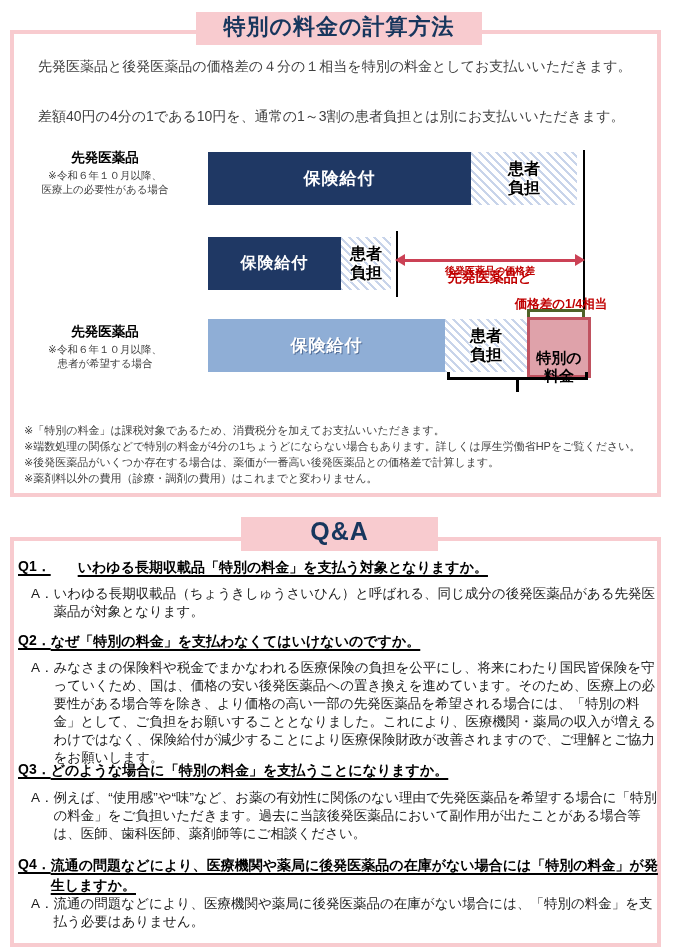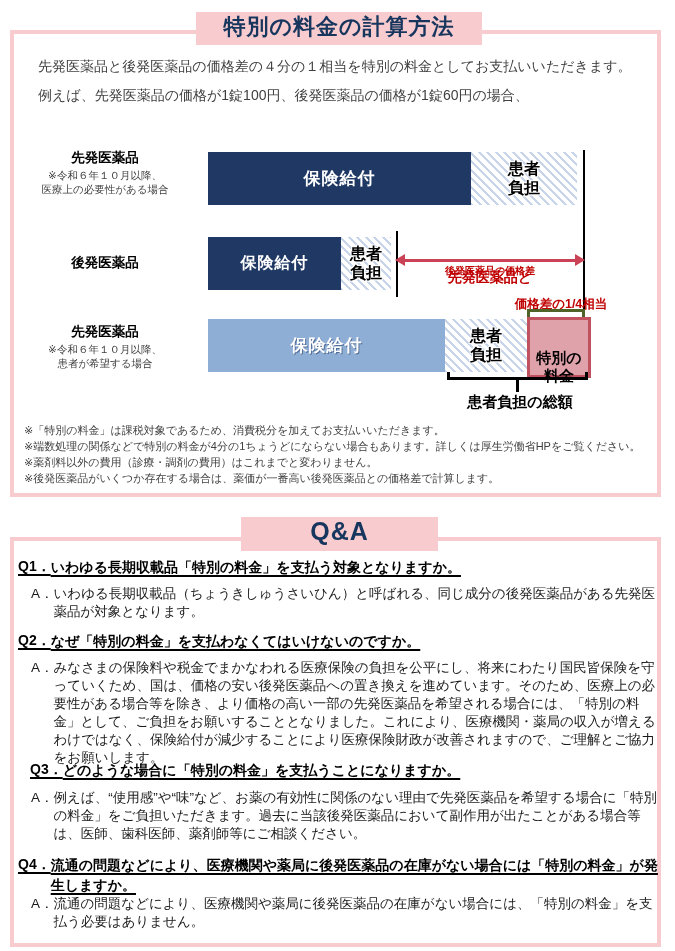--- a/index.html
+++ b/index.html
@@ -59,42 +59,39 @@
 <body>
 
 <div id="page">
 
   <div class="abs frame box1"></div>
   <div class="abs badge badge1">
     <span>特別の料金の計算方法</span>
   </div>
 
   <div class="abs intro" style="left:38px;top:58px;">先発医薬品と後発医薬品の価格差の４分の１相当を特別の料金としてお支払いいただきます。</div>
-  <div class="abs intro" style="left:38px;top:87px;">例えば、先発医薬品の価格が1錠100円、後発医薬品の価格が1錠60円の場合、</div>
+  <div class="abs intro" style="left:38px;top:108px;">差額40円の4分の1である10円を、通常の1～3割の患者負担とは別にお支払いいただきます。</div>
 
   <div class="abs vline" style="left:583px;top:150px;height:160px;"></div>
   <div class="abs vline" style="left:396px;top:231px;height:66px;"></div>
 
   <div class="abs row-label" style="left:12px;top:149px;">
     <div class="row-name">先発医薬品</div>
     <div class="row-note">
       <div>※令和６年１０月以降、</div>
       <div>医療上の必要性がある場合</div>
     </div>
   </div>
   <div class="abs bar bar-navy" style="left:208px;top:152px;width:263px;height:53px;">
     <span class="bar-ins">保険給付</span>
   </div>
   <div class="abs bar hatch" style="left:471px;top:152px;width:106px;height:53px;">
     <span class="patient-txt">患者負担</span>
   </div>
 
-  <div class="abs row-label" style="left:12px;top:254px;">
-    <div class="row-name">後発医薬品</div>
-  </div>
   <div class="abs bar bar-navy" style="left:208px;top:237px;width:133px;height:53px;">
     <span class="bar-ins" style="font-size:16px;">保険給付</span>
   </div>
   <div class="abs bar hatch" style="left:341px;top:237px;width:50px;height:53px;">
     <span class="patient-txt">患者負担</span>
   </div>
 
   <div class="abs redtxt" style="left:400px;top:257px;width:180px;font-size:14px;margin-top:12px;">先発医薬品と</div>
   <div class="abs gap-line" style="left:404px;top:259px;width:172px;"></div>
   <div class="abs redtxt" style="left:400px;top:264px;width:180px;font-size:10px;">後発医薬品の価格差</div>
@@ -114,53 +111,52 @@
   </div>
   <div class="abs bar hatch" style="left:445px;top:319px;width:82px;height:53px;">
     <span class="patient-txt">患者負担</span>
   </div>
   <div class="abs special" style="left:527px;top:317px;width:58px;height:55px;">
     <span class="special-txt">特別の料金</span>
   </div>
 
   <div class="abs bbracket" style="left:447px;top:372px;width:141px;height:8px;"></div>
   <div class="abs btick" style="left:516px;top:380px;height:12px;"></div>
-  <div class="abs total" style="left:440px;top:393px;width:160px;">患者負担の総額</div>
 
   <div class="abs notes" style="left:24px;top:423px;width:632px;">
     <div>※「特別の料金」は課税対象であるため、消費税分を加えてお支払いいただきます。</div>
     <div>※端数処理の関係などで特別の料金が4分の1ちょうどにならない場合もあります。詳しくは厚生労働省HPをご覧ください。</div>
+    <div>※後発医薬品がいくつか存在する場合は、薬価が一番高い後発医薬品との価格差で計算します。</div>
     <div>※薬剤料以外の費用（診療・調剤の費用）はこれまでと変わりません。</div>
-    <div>※後発医薬品がいくつか存在する場合は、薬価が一番高い後発医薬品との価格差で計算します。</div>
   </div>
 
   <div class="abs frame box2"></div>
   <div class="abs badge badge2">
     <span>Q&amp;A</span>
   </div>
 
-  <div class="abs q-row" style="left:18px;top:558px;width:645px;">
+  <div class="abs q-row" style="left:18px;top:558px;width:645px;gap:27px;">
     <span class="q-label q-u">Q1．</span>
     <span class="q-text q-u">いわゆる長期収載品「特別の料金」を支払う対象となりますか。</span>
   </div>
   <div class="abs a-row" style="left:31px;top:585px;width:628px;">
     <span class="a-label">A．</span>
     <span class="a-text">いわゆる長期収載品（ちょうきしゅうさいひん）と呼ばれる、同じ成分の後発医薬品がある先発医薬品が対象となります。</span>
   </div>
 
   <div class="abs q-row" style="left:18px;top:632px;width:645px;">
     <span class="q-label q-u">Q2．</span>
     <span class="q-text q-u">なぜ「特別の料金」を支払わなくてはいけないのですか。</span>
   </div>
   <div class="abs a-row" style="left:31px;top:659px;width:628px;">
     <span class="a-label">A．</span>
     <span class="a-text">みなさまの保険料や税金でまかなわれる医療保険の負担を公平にし、将来にわたり国民皆保険を守っていくため、国は、価格の安い後発医薬品への置き換えを進めています。そのため、医療上の必要性がある場合等を除き、より価格の高い一部の先発医薬品を希望される場合には、「特別の料金」として、ご負担をお願いすることとなりました。これにより、医療機関・薬局の収入が増えるわけではなく、保険給付が減少することにより医療保険財政が改善されますので、ご理解とご協力をお願いします。</span>
   </div>
 
-  <div class="abs q-row" style="left:30px;top:761px;width:645px;">
+  <div class="abs q-row" style="left:18px;top:761px;width:645px;">
     <span class="q-label q-u">Q3．</span>
     <span class="q-text q-u">どのような場合に「特別の料金」を支払うことになりますか。</span>
   </div>
   <div class="abs a-row" style="left:31px;top:789px;width:628px;">
     <span class="a-label">A．</span>
     <span class="a-text">例えば、“使用感”や“味”など、お薬の有効性に関係のない理由で先発医薬品を希望する場合に「特別の料金」をご負担いただきます。過去に当該後発医薬品において副作用が出たことがある場合等は、医師、歯科医師、薬剤師等にご相談ください。</span>
   </div>
 
   <div class="abs q-row" style="left:18px;top:856px;width:645px;">
     <span class="q-label q-u">Q4．</span>

